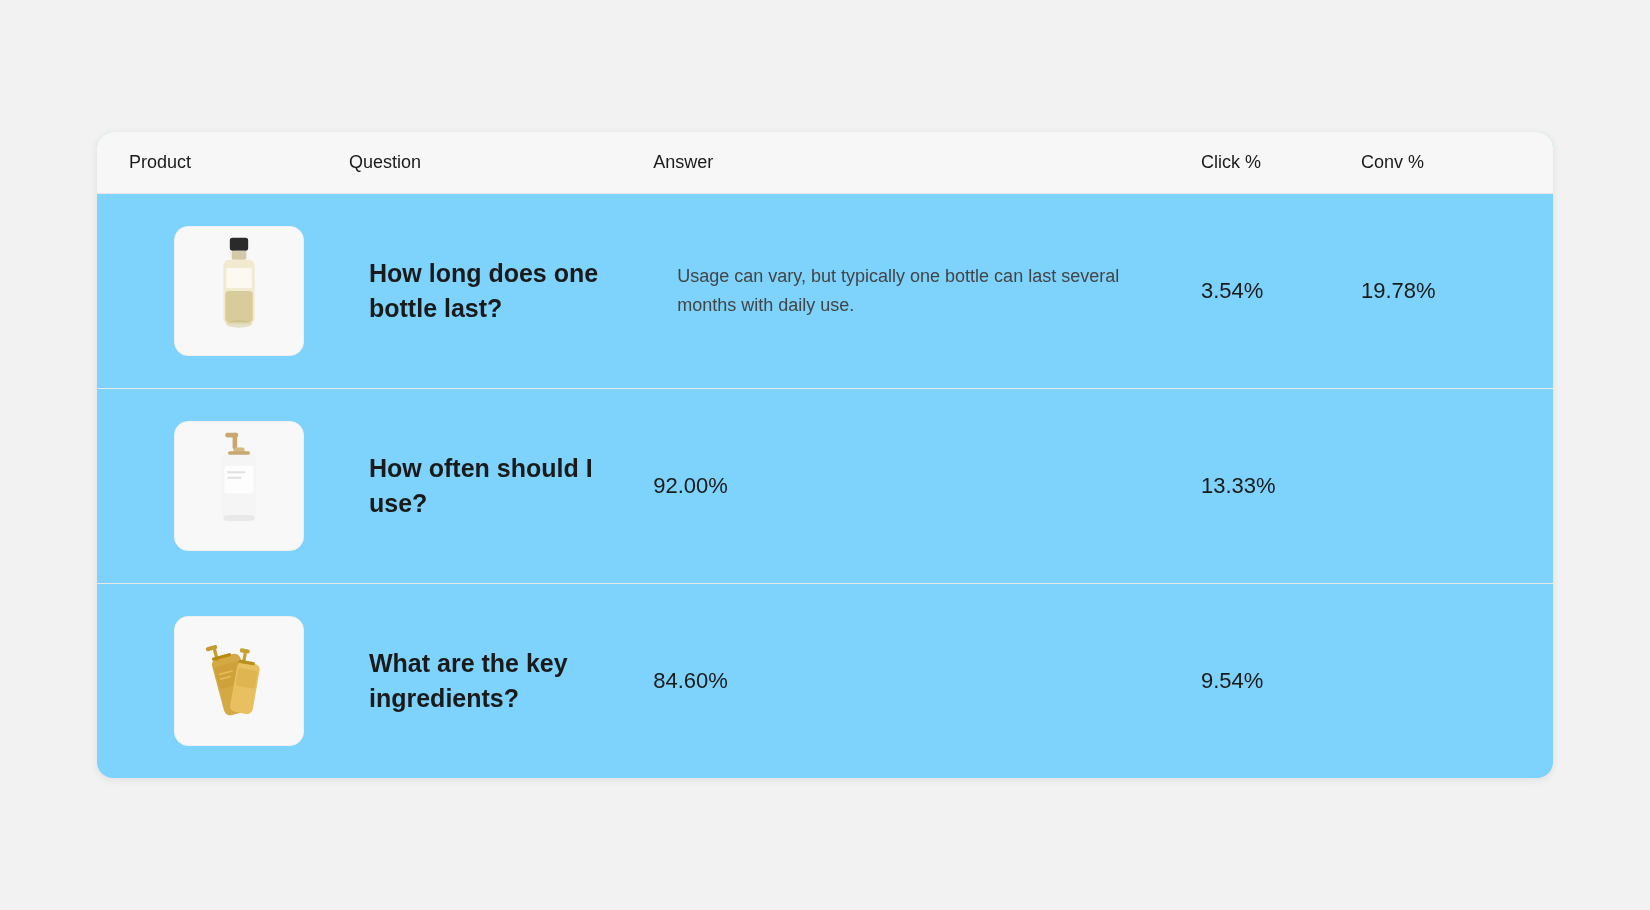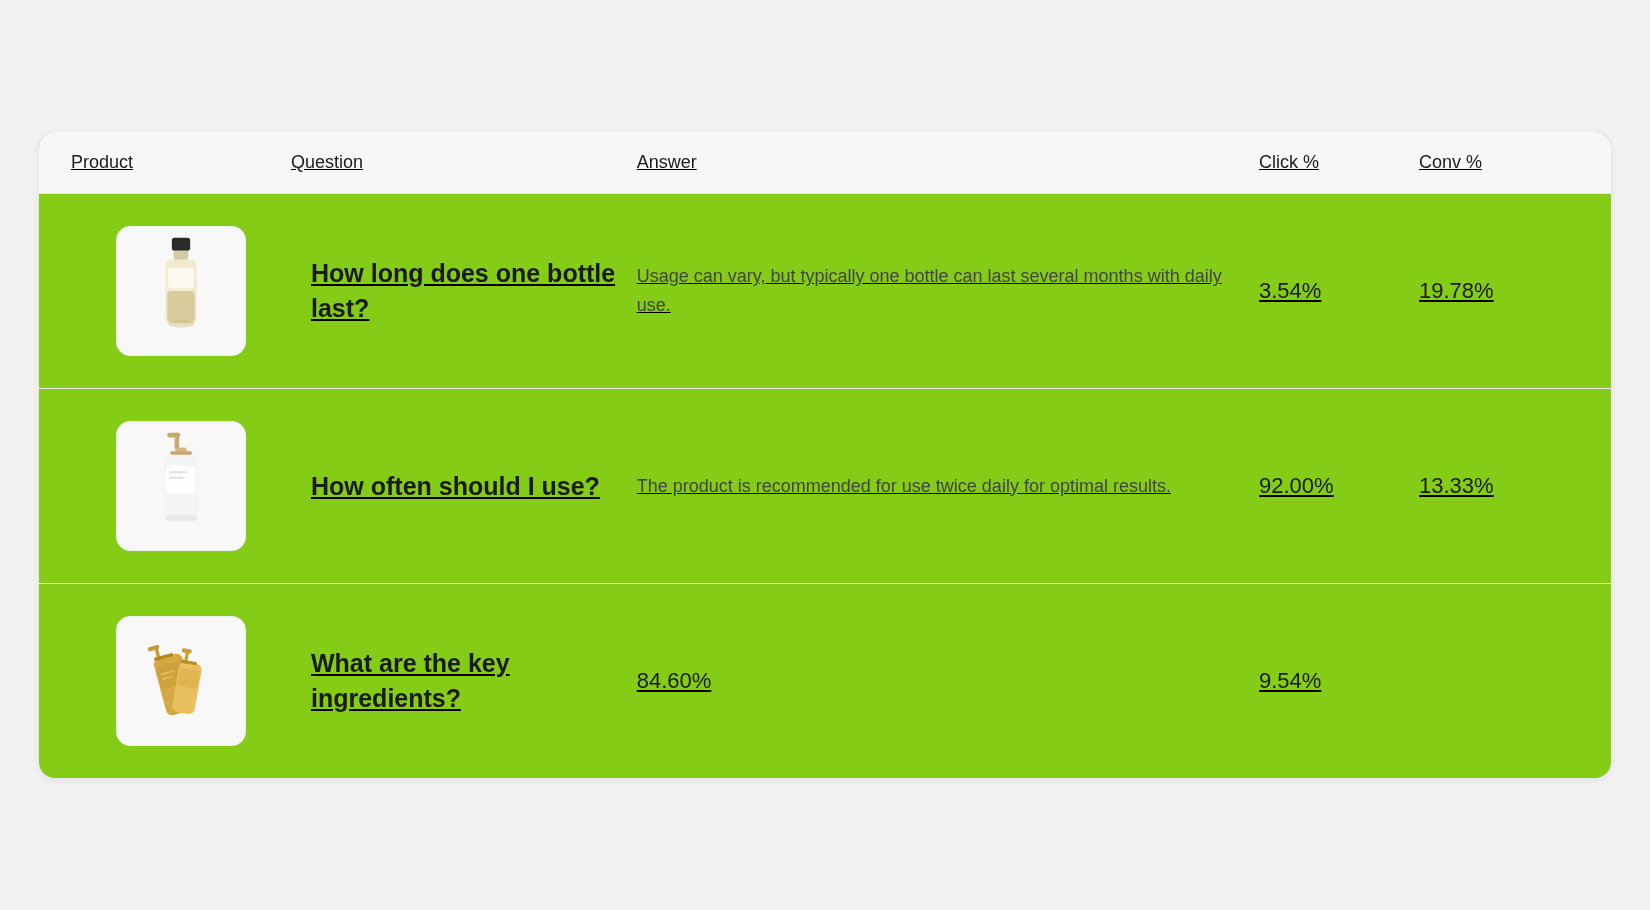--- a/index.html
+++ b/index.html
@@ -12,27 +12,26 @@
       background: #f2f2f2;
       font-family: -apple-system, BlinkMacSystemFont, 'Segoe UI', Helvetica, Arial, sans-serif;
       display: flex;
       justify-content: center;
       align-items: center;
       min-height: 100vh;
       padding: 20px;
     }
 
     .card {
-      background: #84cc16;
+      background: #7dd3fc;
       border-radius: 16px;
-      width: 1572px;
+      width: 1456px;
       max-width: 100%;
       overflow: hidden;
       box-shadow: 0 2px 8px rgba(0,0,0,0.08);
-      text-decoration: underline;
     }
 
     .table-header {
       display: grid;
       grid-template-columns: 220px 1fr 1.8fr 160px 160px;
       padding: 20px 32px;
       background: #f7f7f7;
       border-bottom: 1px solid #e5e5e5;
     }
 
@@ -85,20 +84,21 @@
       padding-right: 20px;
       margin-left: 20px;
     }
 
     .answer-text {
       font-size: 18px;
       font-weight: 400;
       color: #444444;
       line-height: 1.6;
       padding-right: 20px;
+      margin-left: 24px;
     }
 
     .metric-value {
       font-size: 22px;
       font-weight: 400;
       color: #1a1a1a;
     }
   </style>
 </head>
 <body>
@@ -157,21 +157,20 @@
           <rect x="32" y="44" width="20" height="2" rx="1" fill="#e0e0e0"></rect>
           <rect x="32" y="50" width="16" height="2" rx="1" fill="#e0e0e0"></rect>
 
           <rect x="33" y="22" width="24" height="4" rx="2" fill="#c8a870"></rect>
 
           <rect x="28" y="92" width="34" height="6" rx="4" fill="#e8e8e8"></rect>
         </svg>
       </div>
     </div>
     <div class="question-text">How often should I use?</div>
-    <div class="answer-text">The product is recommended for use twice daily for optimal results.</div>
     <div class="metric-value">92.00%</div>
     <div class="metric-value">13.33%</div>
   </div>
 
   <div class="table-row">
     <div class="product-image-wrapper">
       <div class="product-image-box">
 
         <svg viewBox="0 0 110 120" xmlns="http://www.w3.org/2000/svg">
 

